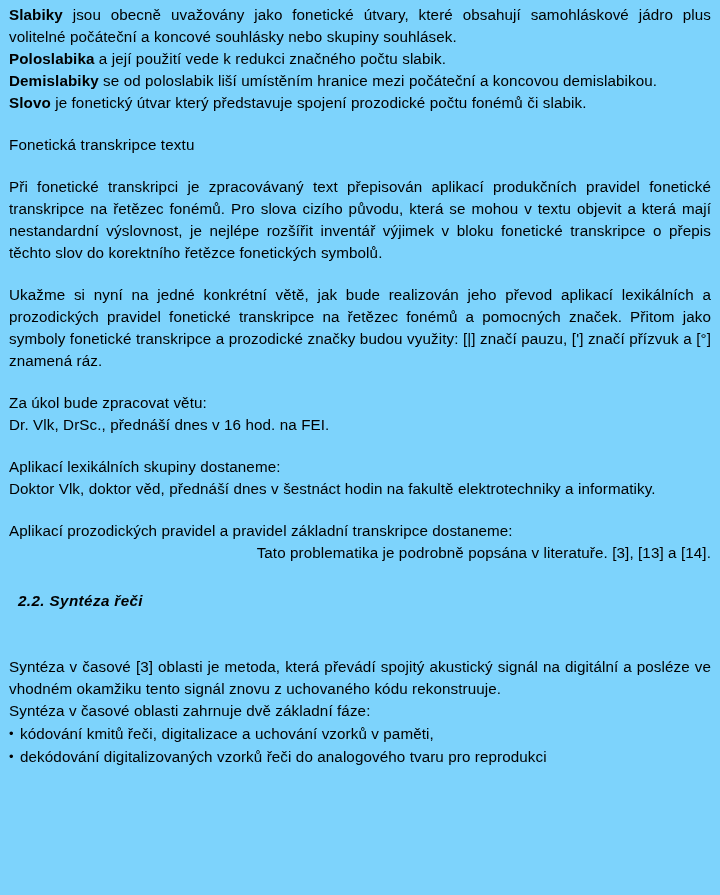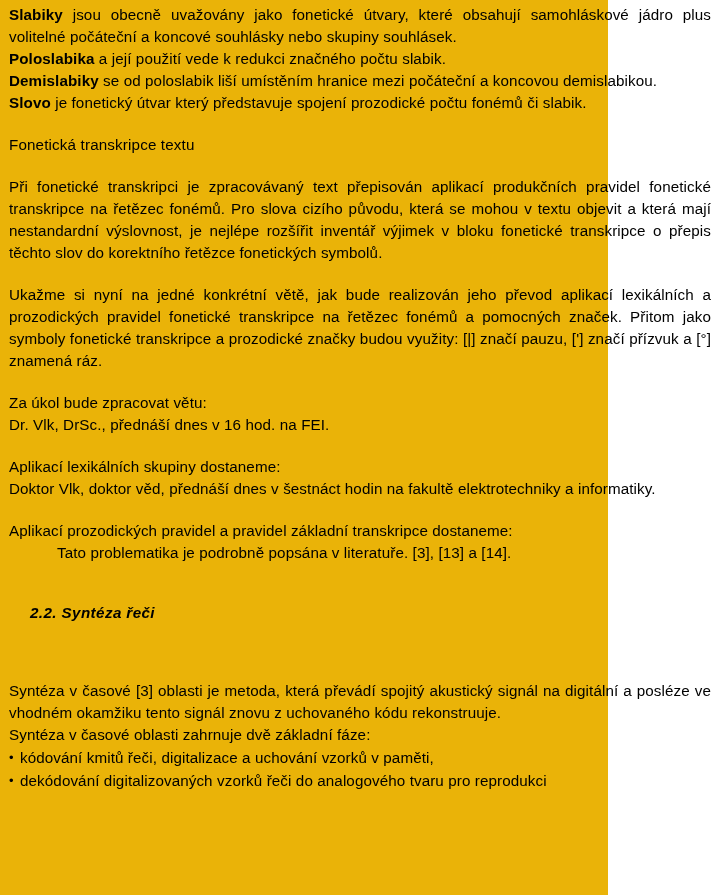--- a/index.html
+++ b/index.html
@@ -12,23 +12,23 @@
     width: 720px;
     height: 895px;
     overflow: hidden;
     font-family: "Liberation Sans", "DejaVu Sans", sans-serif;
     color: #000000;
     -webkit-font-smoothing: none;
   }
 
   .page {
     position: relative;
-    width: 608px;
+    width: 720px;
     height: 895px;
-    background: #eab308;
+    background: #7dd3fc;
     padding: 0;
     box-sizing: border-box;
   }
 
   .col {
     position: absolute;
     left: 9px;
     top: 4px;
     width: 702px;
   }
@@ -58,27 +58,27 @@
     margin: 0;
     text-align: left;
   }
 
   
   .h-italic {
     font-size: 15.2px;
     line-height: 22px;
     font-style: italic;
     letter-spacing: 0.4px;
-    margin: 16px;
+    margin: 4px;
     text-align: left;
   }
   .gap-md { height: 20px; }
   .gap-lg { height: 22px; }
 
-  .indent-ref { text-indent: 48px; }
+  .indent-ref { text-indent: 48px; text-align: right; }
   .lead-space { padding-left: 5px; }
 
   ul.bullets {
     list-style: none;
     margin: 0;
     padding: 0;
   }
   ul.bullets li {
     font-size: 15.2px;
     line-height: 23px;

